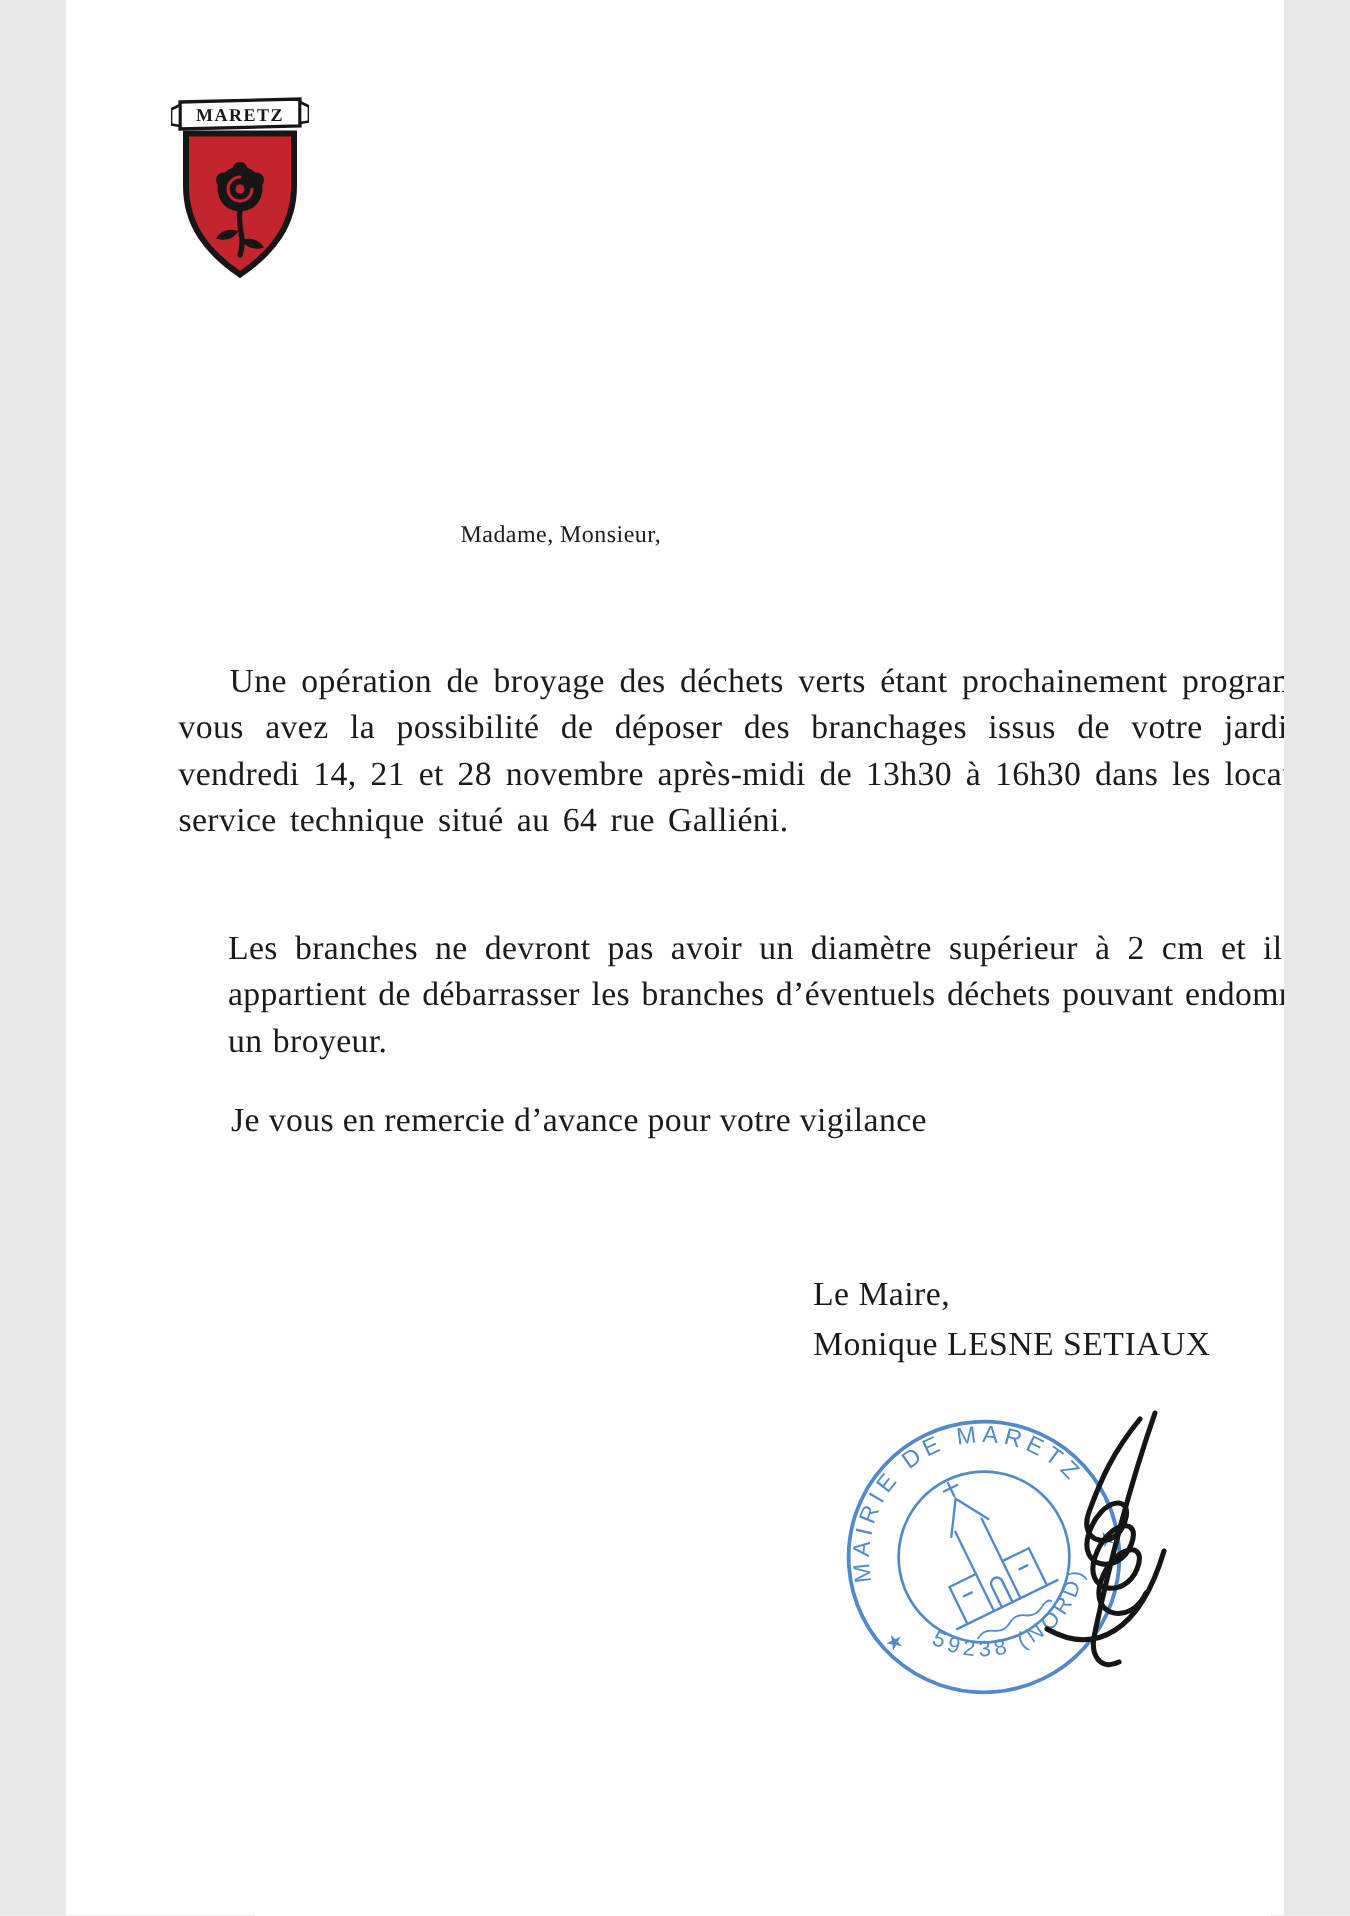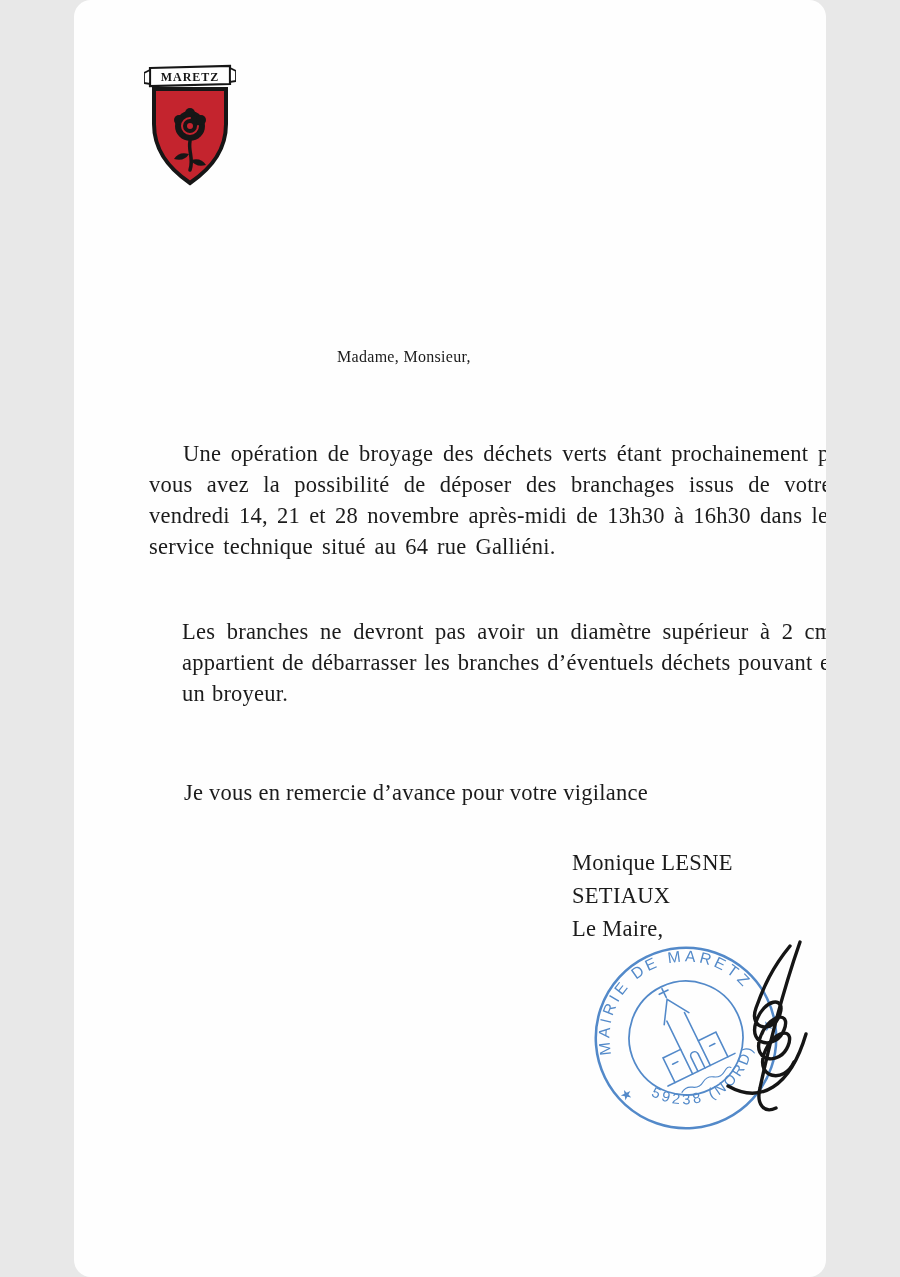--- a/index.html
+++ b/index.html
@@ -1,43 +1,42 @@
 <!DOCTYPE html>
 <html><head>
 <meta charset="utf-8">
 <style>
   html,body{margin:0;padding:0;background:#e8e8e8;}
   .page{
     position:relative;
-    width:752px;height:1277px;
+    width:812px;height:1277px;
     margin:0 auto;
     background:#fefefe;
     font-family:"Liberation Serif", serif;
     color:#1b1b1b;
     overflow:hidden;
-    border-radius:17px;
   }
   .crest{position:absolute;left:70px;top:64px;width:92px;height:124px;}
   .salutation{
     position:absolute;left:263px;top:348px;
     font-size:16px;letter-spacing:.3px;margin:0;
   }
   .para{
     position:absolute;margin:0;
     font-size:22.5px;line-height:31px;letter-spacing:.25px;
   }
   .para-1{
     left:75px;top:438px;width:791px;
     text-align:justify;text-indent:34px;word-spacing:3px;
   }
   .para-2{
     left:108px;top:616px;width:758px;
     text-align:justify;word-spacing:1px;
   }
-  .para-3{left:110px;top:731px;width:700px;margin-top:46px;}
+  .para-3{left:110px;top:731px;width:700px;}
   .signoff{
     position:absolute;left:498px;top:846px;
     font-size:22.5px;line-height:33px;letter-spacing:.3px;
   }
   .stamp-wrap{
     position:absolute;left:510px;top:936px;width:204px;height:204px;
     transform:rotate(-26deg);
     opacity:.88;
   }
   .signature-wrap{
@@ -79,22 +78,22 @@
 
   <p class="salutation">Madame, Monsieur,</p>
 
   <p class="para para-1">Une opération de broyage des déchets verts étant prochainement programmée, vous avez la possibilité de déposer des branchages issus de votre jardin les vendredi 14, 21 et 28 novembre après-midi de 13h30 à 16h30 dans les locaux du service technique situé au 64 rue Galliéni.</p>
 
   <p class="para para-2">Les branches ne devront pas avoir un diamètre supérieur à 2 cm et il vous appartient de débarrasser les branches d’éventuels déchets pouvant endommager un broyeur.</p>
 
   <p class="para para-3">Je vous en remercie d’avance pour votre vigilance</p>
 
   <div class="signoff">
+    <div>Le Maire,</div>
     <div>Monique LESNE SETIAUX</div>
-    <div>Le Maire,</div>
   </div>
 
   <div class="stamp-wrap">
     <svg viewBox="0 0 200 208" width="204" height="204" fill="none" stroke="#3c7ac2">
       <defs>
         <path id="arcTop" d="M 22,104 A 78,78 0 0 1 178,104"></path>
         <path id="arcBottom" d="M 30,112 A 71,71 0 0 0 170,112"></path>
       </defs>
       <circle cx="100" cy="104" r="92" stroke-width="2.6"></circle>
       <circle cx="100" cy="104" r="58" stroke-width="1.8"></circle>

